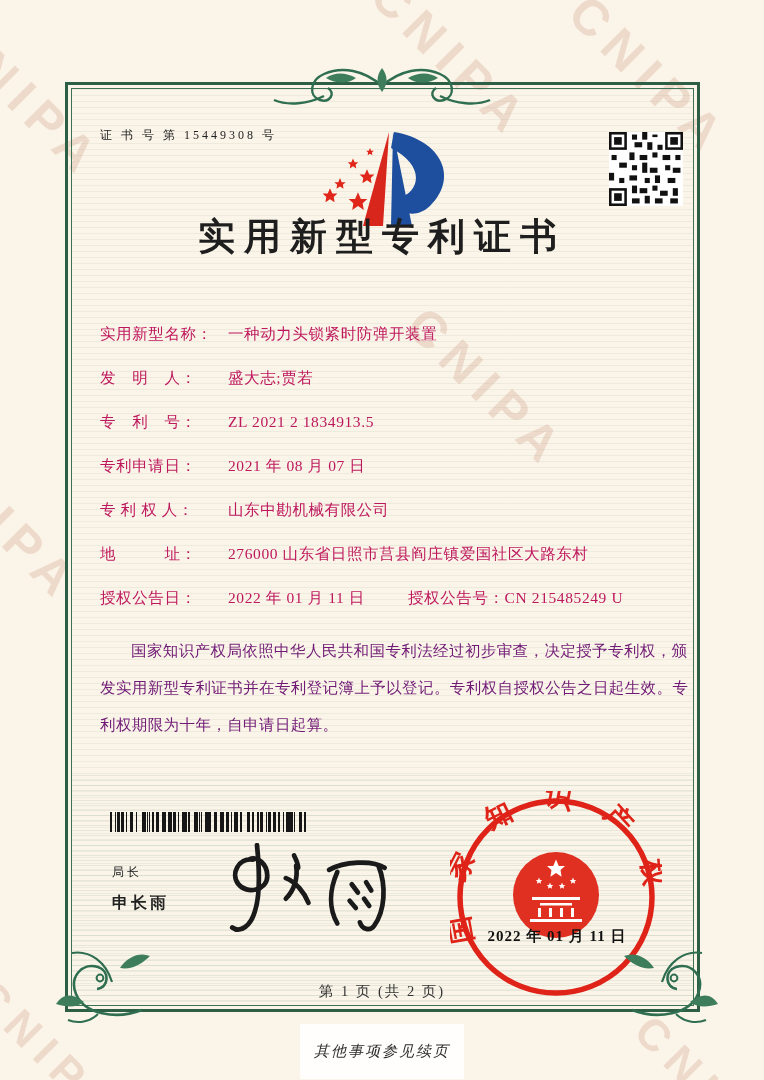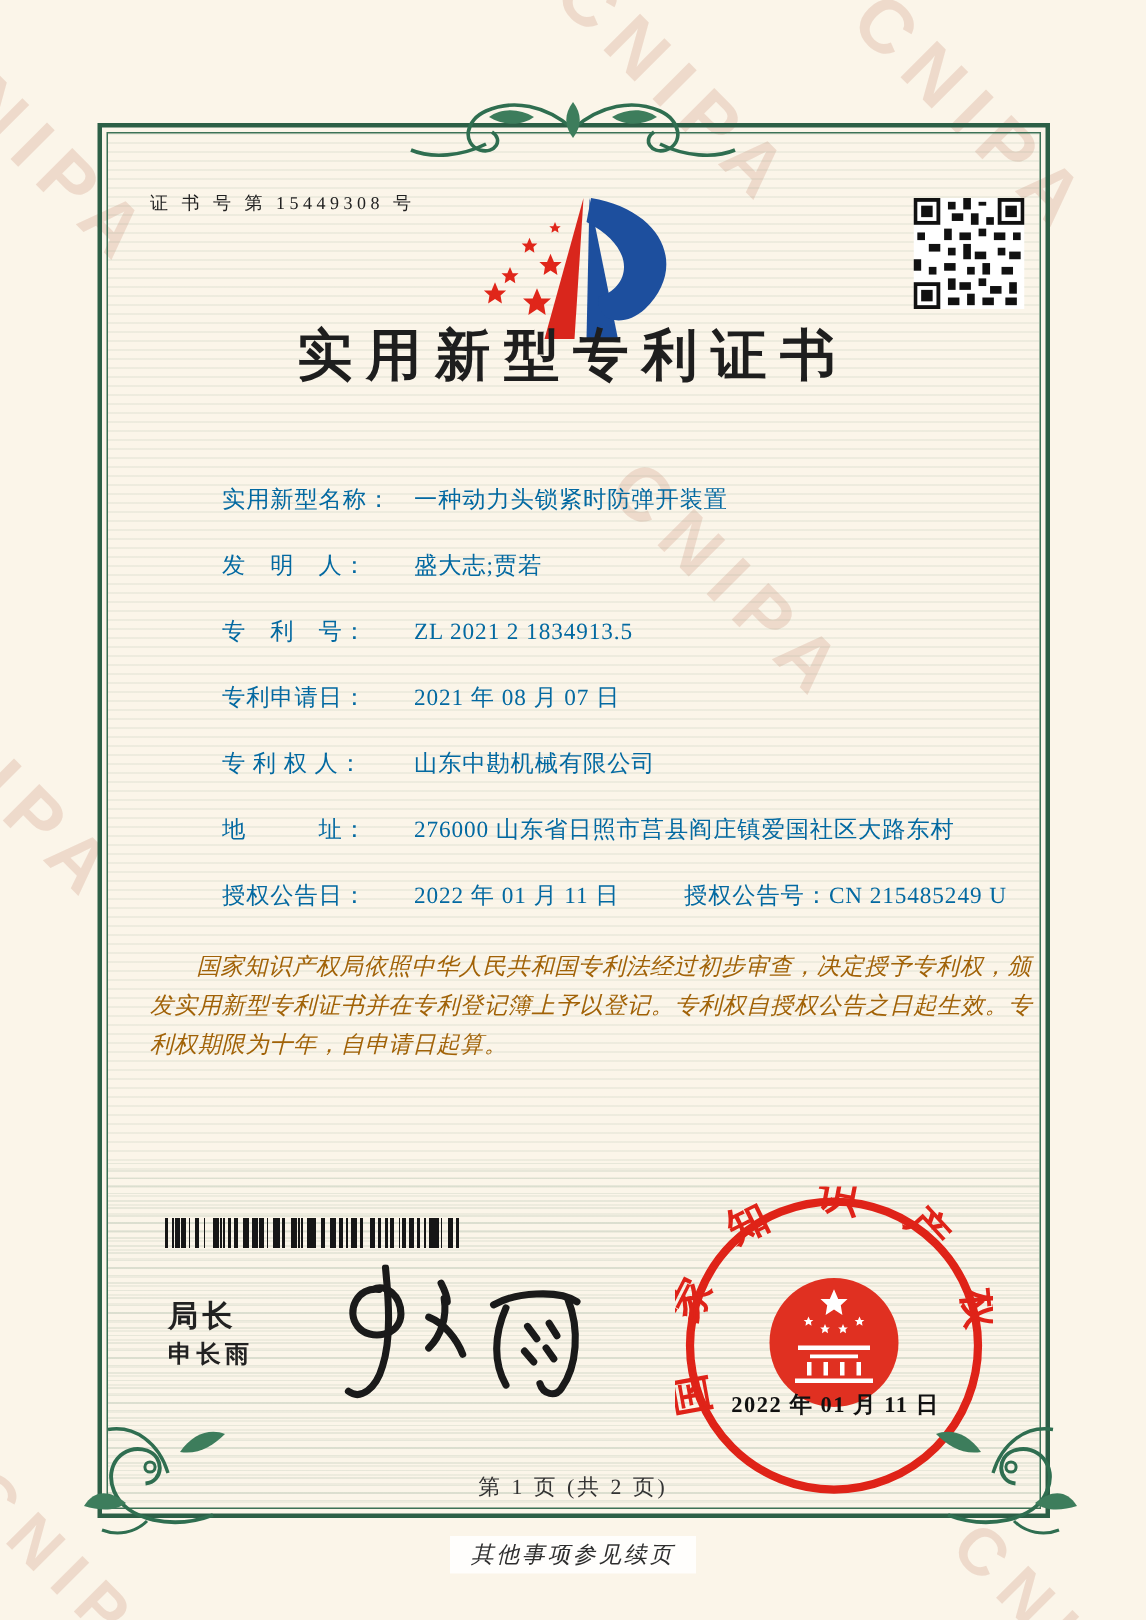--- a/index.html
+++ b/index.html
@@ -32,59 +32,59 @@
   }
   .cert-no{
     position:absolute; left:100px; top:127px; font-size:12px; letter-spacing:3px; color:#222;
   }
   .logo{ position:absolute; left:306px; top:122px; }
   .qr{ position:absolute; left:609px; top:132px; }
   .title{
     position:absolute; left:0; right:0; top:212px; text-align:center;
     font-size:37px; font-weight:700; letter-spacing:9px; color:#1e1e1e;
   }
-  .fields{ position:absolute; left:100px; top:322px; right:60px; font-size:15.5px; letter-spacing:0.6px; color:#0369a1;margin-left:48px; }
+  .fields{ position:absolute; left:100px; top:322px; right:60px; font-size:15.5px; letter-spacing:0.6px; color:#be185d; }
   .field-row{ position:relative; height:44px; line-height:23px; }
   .f-label{ display:inline-block; min-width:128px; white-space:pre; }
   .f-pair2{ position:absolute; left:308px; top:0; }
   .paras{
     position:absolute; left:100px; right:66px; top:632px;
-    font-size:15.5px; line-height:26px; letter-spacing:0.4px;
-    font-style:italic; color:#a16207;
+    font-size:15.5px; line-height:37px; letter-spacing:0.4px;
+    color:#701a75;
   }
   .paras p{ margin:0; text-indent:2em; }
   .barcode{
     position:absolute; left:110px; top:812px; width:196px; height:20px;
     background:
       repeating-linear-gradient(90deg,#161616 0 2px,transparent 2px 5px,#161616 5px 6px,transparent 6px 11px,#161616 11px 14px,transparent 14px 16px,#161616 16px 17px,transparent 17px 21px),
       repeating-linear-gradient(90deg,#161616 0 1px,transparent 1px 7px,#161616 7px 10px,transparent 10px 13px);
   }
   .director-title{
-    position:absolute; left:112px; top:864px; font-size:20px; letter-spacing:3px;
-    font-family:"Liberation Sans","DejaVu Sans",sans-serif; font-weight:700; color:#222;
+    position:absolute; left:112px; top:864px; font-size:12px; letter-spacing:3px;
+    font-family:"Liberation Sans","DejaVu Sans",sans-serif; font-weight:400; color:#222;
   }
   .director-name{
     position:absolute; left:112px; top:893px; font-size:16px; letter-spacing:3px;
     font-family:"Liberation Sans","DejaVu Sans",sans-serif; font-weight:600; color:#222;
   }
   .signature{ position:absolute; left:222px; top:843px; }
   .seal{ position:absolute; left:450px; top:791px; }
   .seal-date{
     position:absolute; left:462px; top:927px; width:190px; text-align:center;
     font-size:15px; letter-spacing:1px; color:#111; font-weight:600;
   }
   .page-info{
     position:absolute; left:0; right:0; top:982px; text-align:center;
     font-size:14.5px; letter-spacing:2px; color:#333;
   }
   .continuation{
     position:absolute; left:0; right:0; top:1024px; text-align:center;
   }
   .continuation span{
-    display:inline-block; background:rgba(255,255,255,0.85); padding:3px 14px;
+    display:inline-block; background:rgba(255,255,255,0.85); padding:18px 14px;
     font-size:15px; letter-spacing:2px; font-style:italic; color:#2e2e2e;
   }
   .ornament{ position:absolute; pointer-events:none; }
   .orn-top{ left:272px; top:60px; }
   .orn-bl{ left:52px; top:938px; }
   .orn-br{ left:622px; top:938px; }
   .defs-holder{ position:absolute; width:0; height:0; overflow:hidden; }
 </style>
 </head>
 <body>

